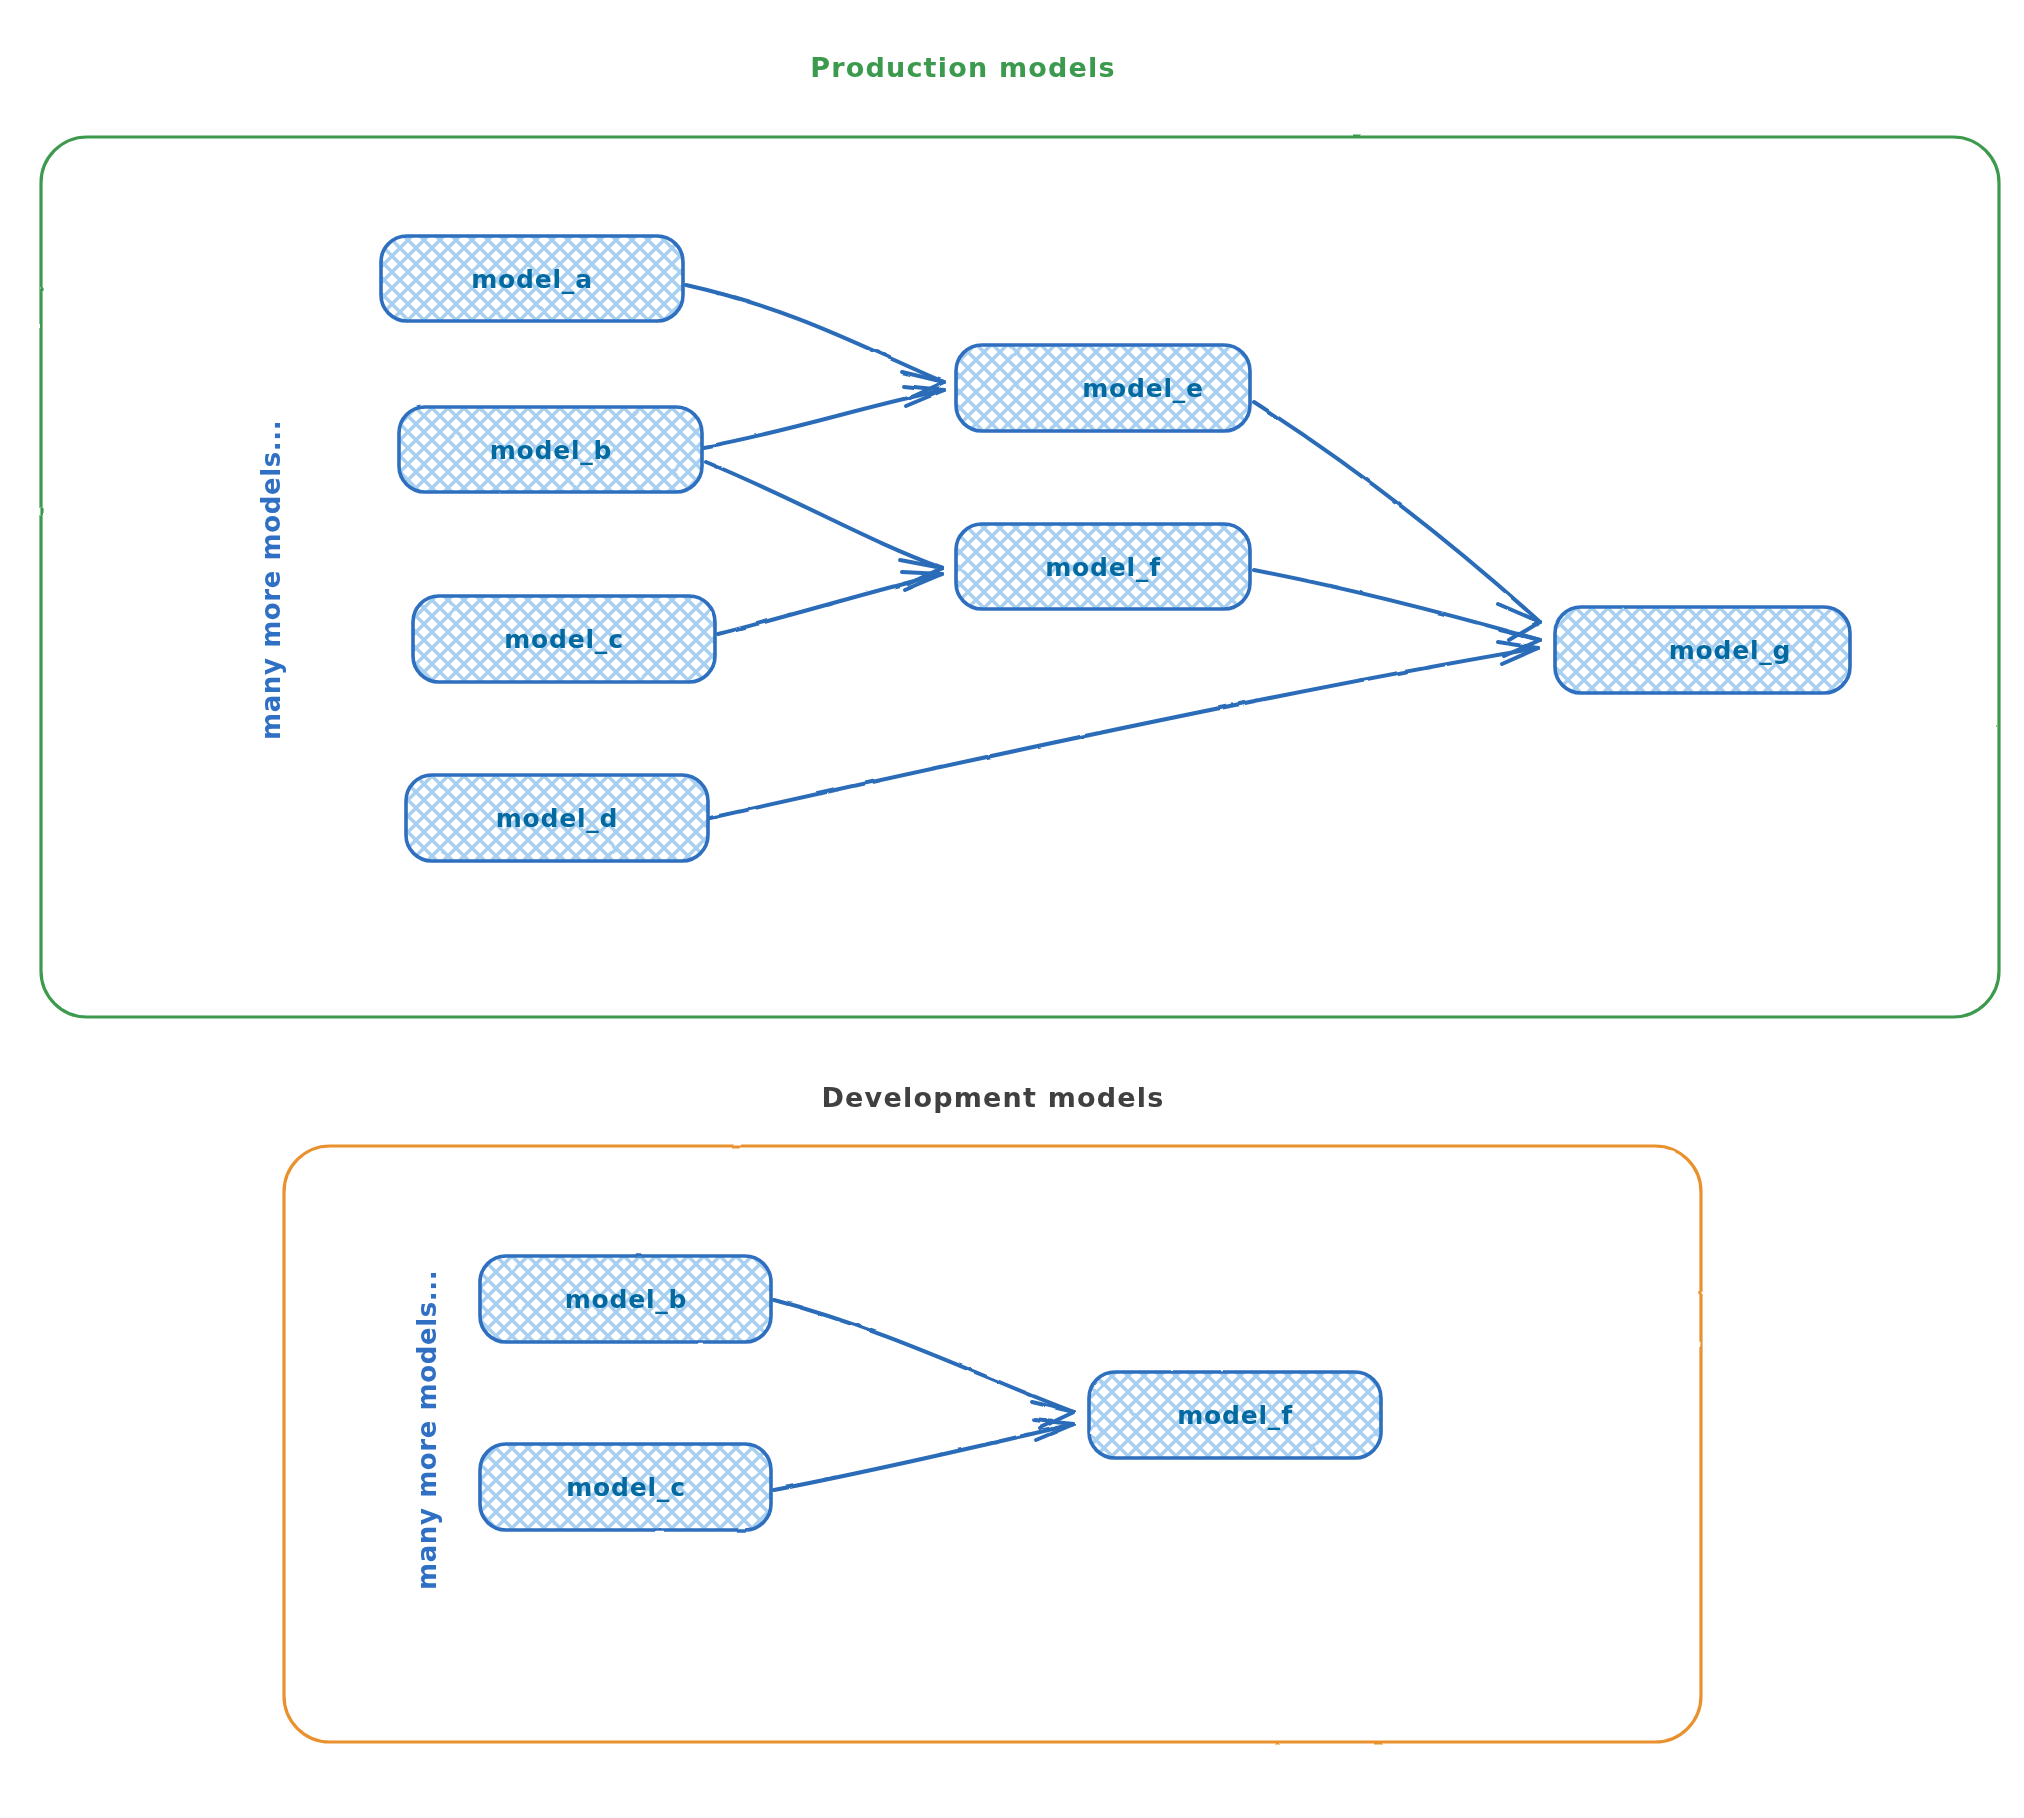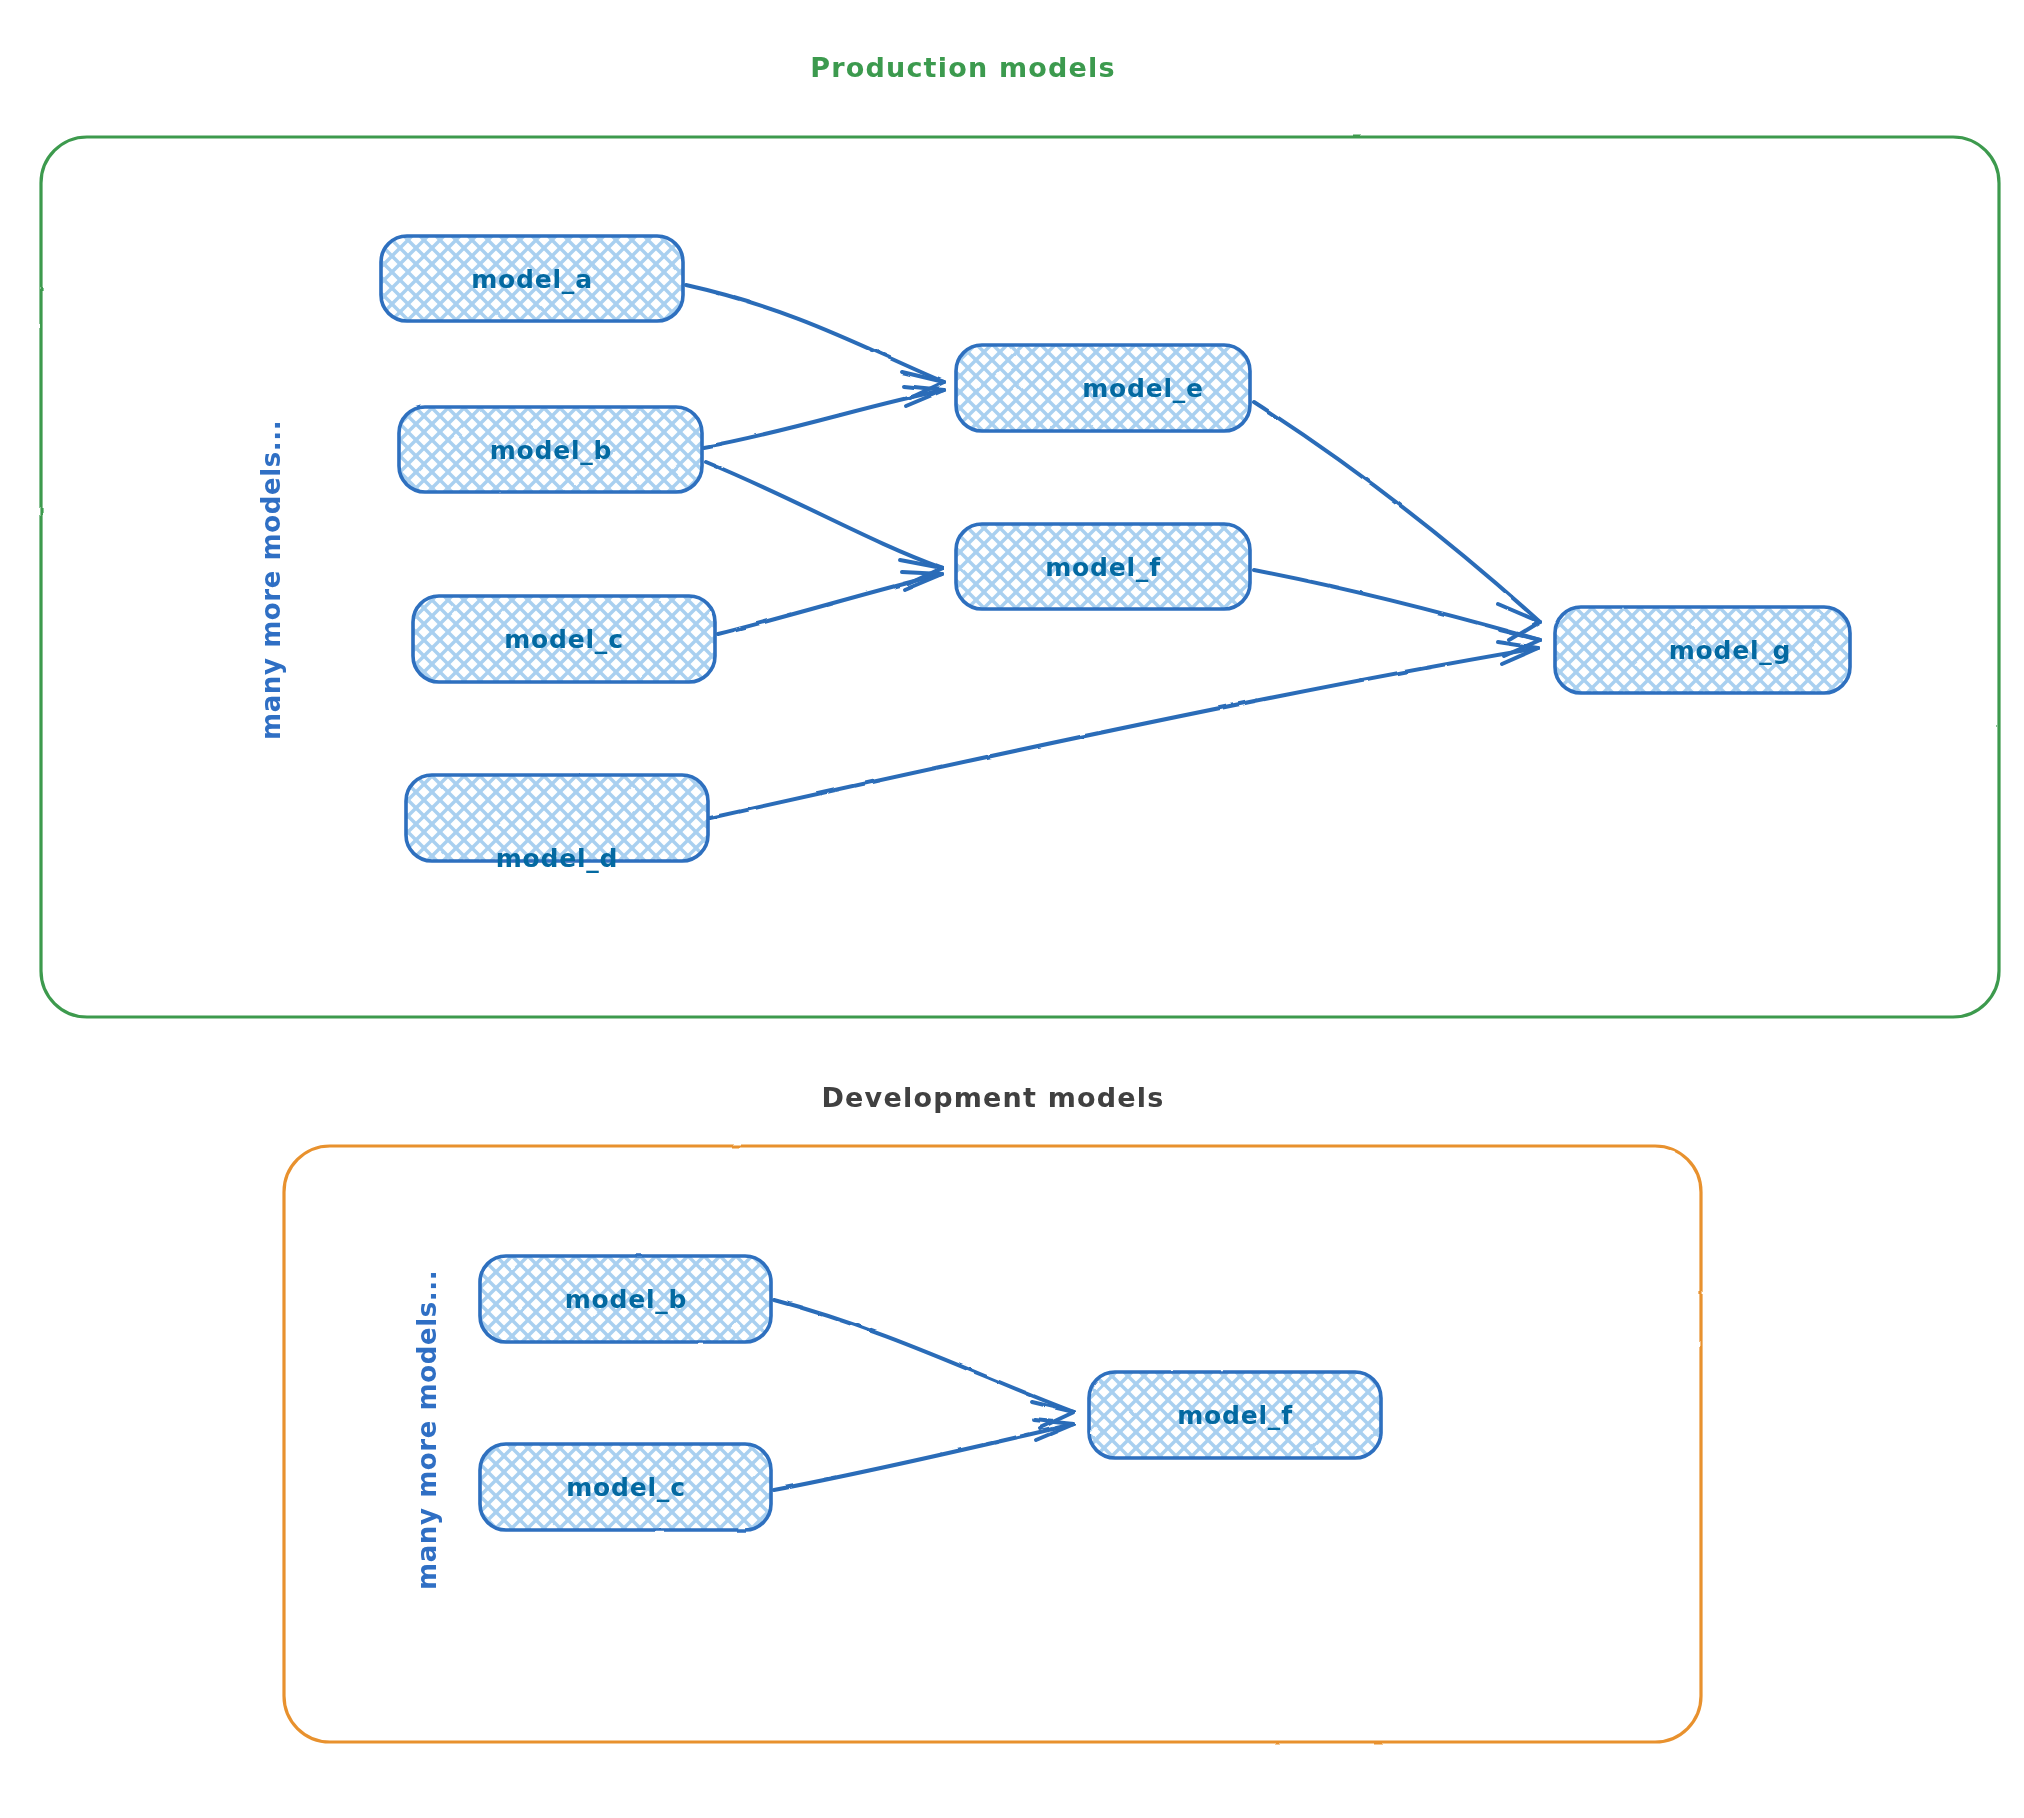--- a/index.html
+++ b/index.html
@@ -195,21 +195,21 @@
 
   <div class="group-title dev" style="left:985px; top:1082px;">Development models</div>
 
   <div class="side-label" style="left:248px; top:740px;">many more models...</div>
 
   <div class="side-label" style="left:404px; top:1590px;">many more models...</div>
 
   <div class="node-label" style="left:524px; top:279px;">model_a</div>
   <div class="node-label" style="left:543px; top:450px;">model_b</div>
   <div class="node-label" style="left:556px; top:639px;">model_c</div>
-  <div class="node-label" style="left:549px; top:818px;margin-top:40px;">model_d</div>
+  <div class="node-label" style="left:549px; top:818px;">model_d</div>
   <div class="node-label" style="left:1095px; top:388px;margin-left:40px;">model_e</div>
   <div class="node-label" style="left:1095px; top:567px;">model_f</div>
   <div class="node-label" style="left:1695px; top:650px;margin-left:27px;">model_g</div>
 
   <div class="node-label" style="left:618px; top:1299px;">model_b</div>
   <div class="node-label" style="left:618px; top:1487px;">model_c</div>
   <div class="node-label" style="left:1227px; top:1415px;">model_f</div>
 
 </div>
 

